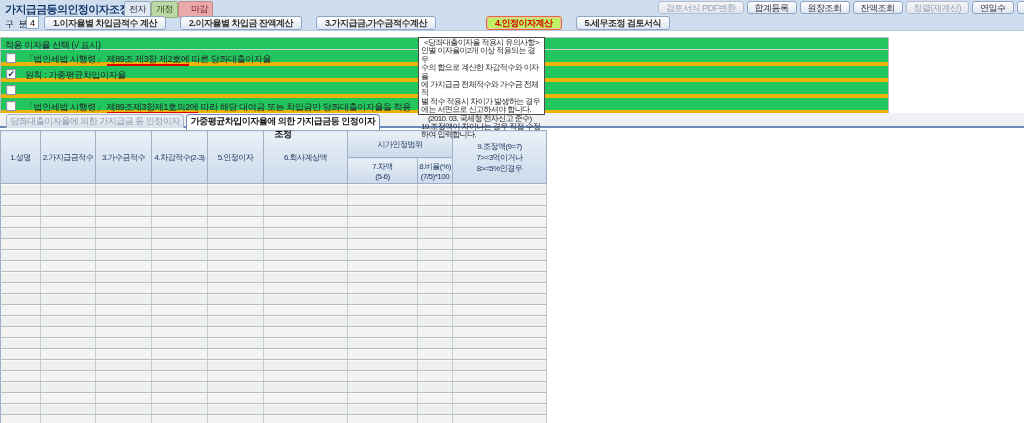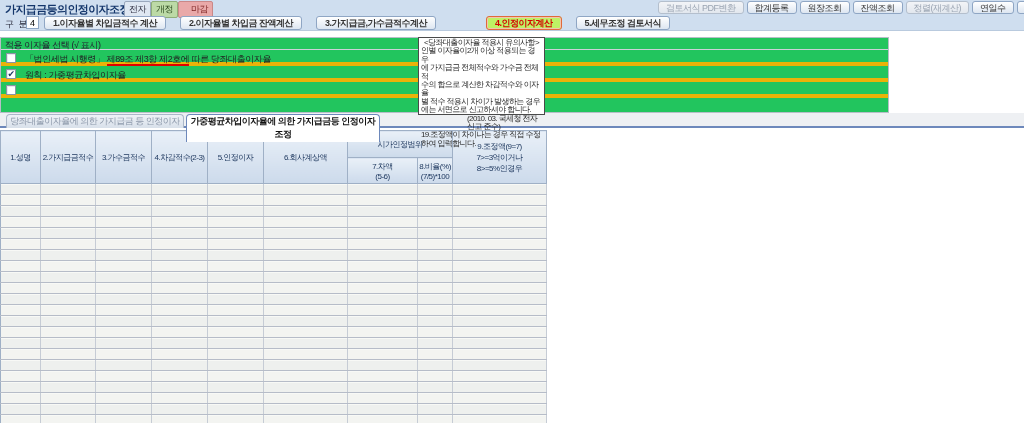--- a/index.html
+++ b/index.html
@@ -32,29 +32,29 @@
   .opt-header{ height:12px; border-bottom:1px solid #ccd1d9; font-size:9px; color:#223; letter-spacing:-0.4px; padding:1px 0 0 4px; }
   .opt-row{ height:16px; border-bottom:4px solid #eab308; position:relative; font-size:9px; letter-spacing:-0.4px; color:#222; }
   .opt-row:last-child{ border-bottom:none; }
   .checkbox{ position:absolute; left:5px; top:3px; width:10px; height:10px; background:#fff; border:1px solid #8a94a4; box-shadow:1px 1px 0 #e6e9ee inset;
              font-size:9px; line-height:9px; text-align:center; color:#1d3a66; font-weight:bold; cursor:pointer; }
   .opt-label{ position:absolute; left:24px; top:3px; white-space:nowrap; }
   .redline{ border-bottom:2px solid #e00000; padding-bottom:0px; }
   .notice{ position:absolute; left:417px; top:-1px; width:127px; height:78px; background:#fff; border:1px solid #4a4a4a; z-index:5;
            font-size:8px; line-height:8.4px; letter-spacing:-0.6px; color:#2a2a2a; padding:1px 2px; }
   .notice .c{ text-align:center; }
-  .notice .ind{ padding-left:7px;margin-left:39px; }
+  .notice .ind{ padding-left:7px; }
 
   
   .tabbar{ position:absolute; left:0; top:113px; width:1024px; height:15px; background:#eef0f3; border-bottom:2px solid #6d88bb; }
   .tab{ position:absolute; top:1px; height:14px; font-size:9px; letter-spacing:-0.5px; text-align:center; line-height:13px;
         border:1px solid #aab7c9; border-bottom:none; border-radius:4px 4px 0 0; background:linear-gradient(#eef2f7,#d8e0ea);
         color:#8c98aa; cursor:pointer; }
   .tab.inactive{ left:6px; width:178px; }
-  .tab.active{ left:186px; width:194px; height:28px; background:#fff; color:#111; font-weight:bold; border-color:#6d88bb; z-index:6; }
+  .tab.active{ left:186px; width:194px; height:16px; background:#fff; color:#111; font-weight:bold; border-color:#6d88bb; z-index:6; }
 
   
   .gridwrap{ position:absolute; left:0px; top:130px; width:1024px; height:293px; background:#fff; }
   table.grid{ border-collapse:collapse; table-layout:fixed; width:546px; }
   .grid col:nth-child(1){width:40px}.grid col:nth-child(2){width:55px}.grid col:nth-child(3){width:56px}
   .grid col:nth-child(4){width:56px}.grid col:nth-child(5){width:56px}.grid col:nth-child(6){width:84px}
   .grid col:nth-child(7){width:70px}.grid col:nth-child(8){width:35px}.grid col:nth-child(9){width:94px}
   .grid th{ background:linear-gradient(#e9f0f8,#ccdaeb); border:1px solid #9fb0c6; font-size:8px; font-weight:normal;
             letter-spacing:-0.5px; color:#203a60; text-align:center; padding:0; }
   .grid tr.h1 th{ height:27px; }
@@ -108,26 +108,30 @@
       <span class="checkbox"></span>
       <span class="opt-label"><span>「법인세법 시행령」 </span><span class="redline">제89조 제3항 제2호에</span><span> 따른 당좌대출이자율</span></span>
     </div>
     <div class="opt-row">
       <span class="checkbox">✔</span>
       <span class="opt-label"><span>원칙 : 가중평균차입이자율</span></span>
     </div>
     <div class="opt-row">
       <span class="checkbox"></span>
     </div>
+    <div class="opt-row">
+      <span class="checkbox"></span>
+      <span class="opt-label"><span>「법인세법 시행령」 </span><span class="redline">제89조제3항제1호의2에</span><span> 따라 해당 대여금 또는 차입금만 당좌대출이자율을 적용</span></span>
+    </div>
 
     <div class="notice">
       <div class="c">&lt;당좌대출이자율 적용시 유의사항&gt;</div>
       <div>인별 이자율이2개 이상 적용되는 경우</div>
+      <div>수의 합으로 계산한 차감적수와 이자율</div>
       <div>에 가지급금 전체적수와 가수금 전체적</div>
-      <div>수의 합으로 계산한 차감적수와 이자율</div>
       <div>별 적수 적용시 차이가 발생하는 경우</div>
       <div>에는 서면으로 신고하셔야 합니다.</div>
       <div class="ind">(2010. 03. 국세청 전자신고 준수)</div>
       <div>19.조정액이 차이나는 경우 직접 수정</div>
       <div>하여 입력합니다.</div>
     </div>
   </div>
 
   <div class="tabbar">
     <div class="tab inactive">당좌대출이자율에 의한 가지급금 등 인정이자 조정</div>

